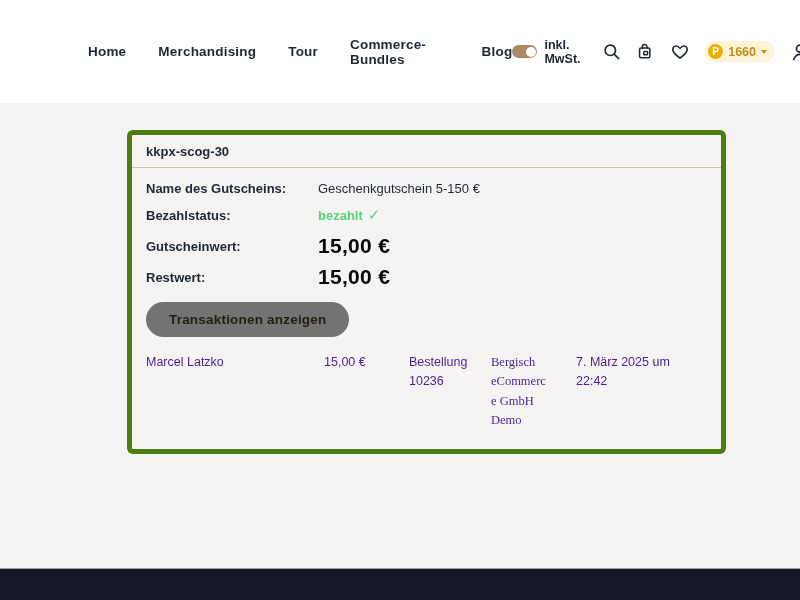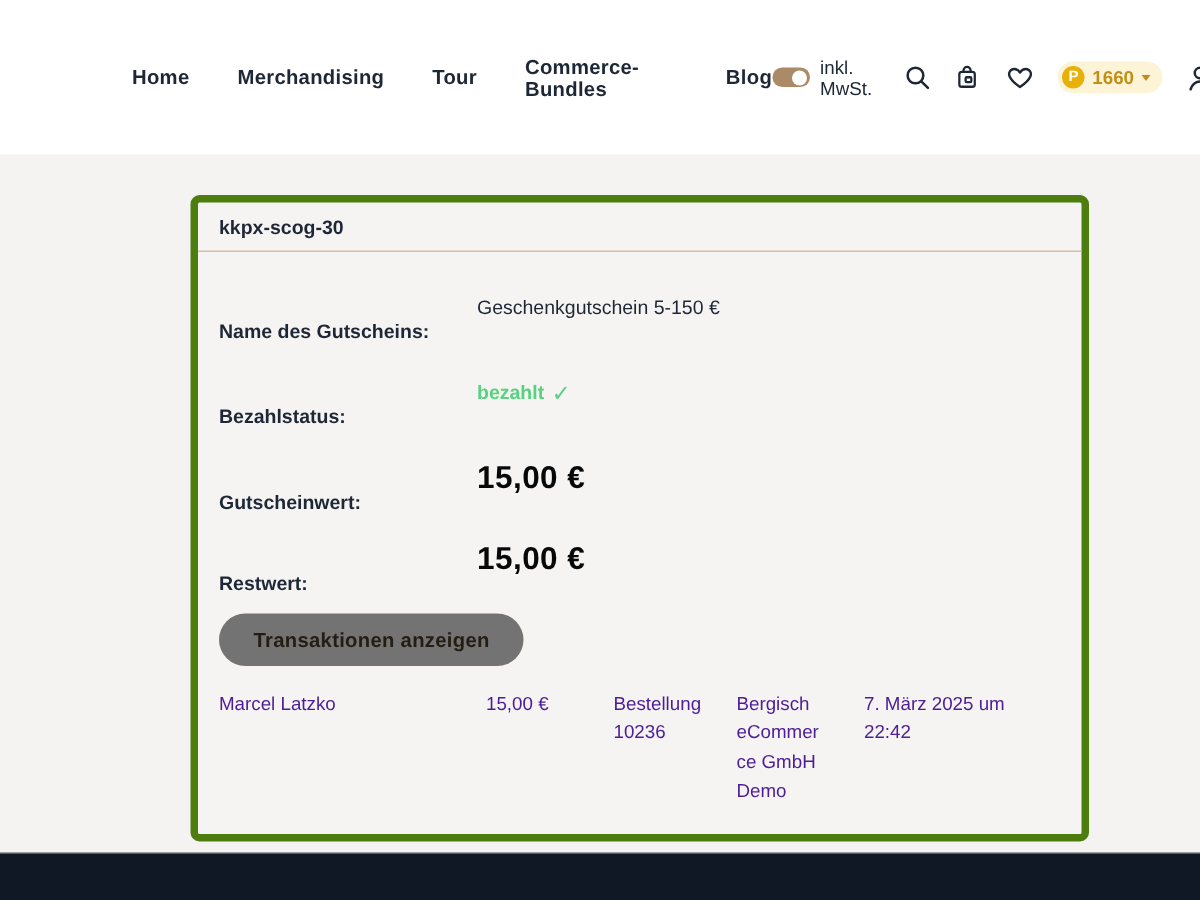--- a/index.html
+++ b/index.html
@@ -28,21 +28,21 @@
   }
   .toggle-wrap { display:flex; align-items:center; gap:7px; cursor:pointer; }
   .toggle {
     width:25px; height:13px; background:#ab8a68; border-radius:8px;
     position:relative; flex:0 0 auto;
   }
   .toggle .knob {
     position:absolute; right:1.5px; top:1.5px; width:10px; height:10px;
     background:#ffffff; border-radius:50%;
   }
-  .toggle-label { font-size:12.5px; font-weight:400; color:#1d2735; }
+  .toggle-label { font-size:12.5px; font-weight:700; color:#1d2735; }
   .icon-btn {
     background:none; border:none; cursor:pointer; padding:0;
     display:flex; align-items:center; color:#1d2735;
   }
   .icon-btn svg { display:block; }
   .points-badge {
     display:flex; align-items:center; gap:5px;
     background:#fdf3d6; border-radius:12px; padding:3px 8px 3px 3px;
     cursor:pointer;
   }
@@ -62,39 +62,39 @@
   .card {
     width:599px; background:#f5f4f2;
     border:5px solid #4d7c0f; border-radius:6px;
   }
   .card-header {
     padding:9px 14px 8px; font-size:13px; font-weight:700;
     border-bottom:1px solid #dcbc9b; color:#1d2735;
   }
   .card-body { padding:13px 14px 18px; }
   .field-row { display:flex; align-items:center; margin-bottom:10px; }
-  .field-label { width:172px; flex:0 0 auto; font-size:13px; font-weight:700; color:#1d2735;margin-top:32px; }
+  .field-label { width:172px; flex:0 0 auto; font-size:13px; font-weight:700; color:#1d2735; }
   .field-value { font-size:13px; color:#1d2735; }
   .status-paid { color:#57d27e; font-weight:600; }
   .check-icon { color:#57d27e; font-size:15px; margin-left:5px; }
   .amount-row { margin-bottom:7px; }
   .amount-value { font-size:21px; font-weight:800; color:#07080a; letter-spacing:.3px; }
   .tx-button {
     margin:6px 0 16px; border:none; cursor:pointer;
     background:#737373; color:#241d14;
     font-family:"Liberation Sans", sans-serif;
     font-size:13.5px; font-weight:700; letter-spacing:.2px;
     padding:10px 23px; border-radius:20px;
   }
   .tx-row {
     display:grid; grid-template-columns:178px 85px 82px 85px 1fr;
     font-size:12.5px; color:#4c1d95; line-height:1.55;
   }
   .tx-cell { padding-right:14px; }
-  .tx-merchant { padding-right:28px; overflow-wrap:anywhere; }
+  .tx-merchant { padding-right:28px; overflow-wrap:anywhere;font-family:Liberation Serif, serif; }
 
   
   footer {
     flex:0 0 auto; height:32px; background:#101826;
     border-top:1px solid #9aa0a6;
   }
 </style>
 </head>
 <body>
 

